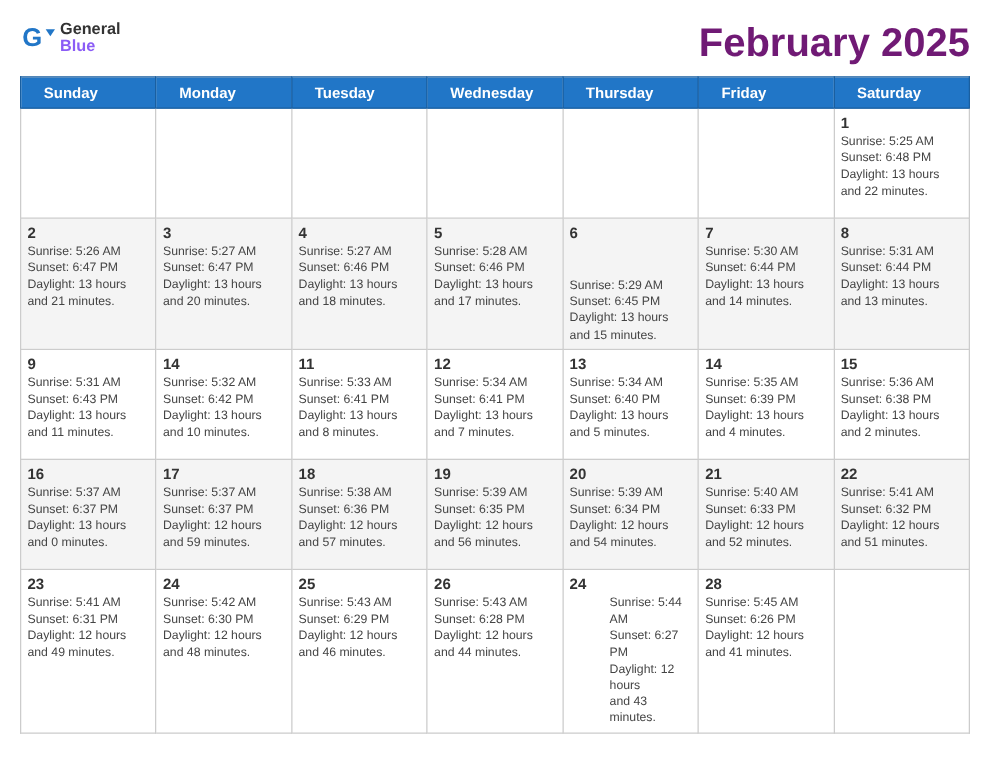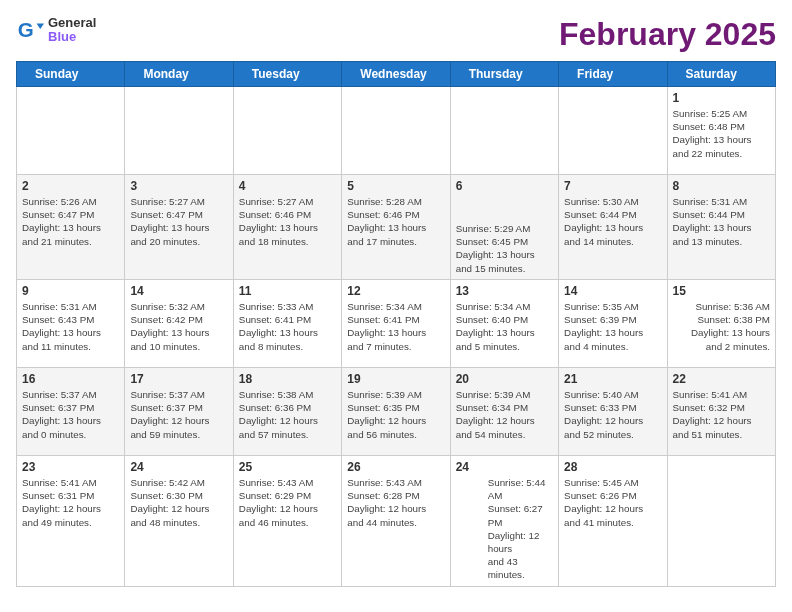--- a/index.html
+++ b/index.html
@@ -221,21 +221,21 @@
         </td>
         <td>
           <span class="day-num">14</span>
           <div class="day-info" style="white-space: pre-line;">Sunrise: 5:35 AM
 Sunset: 6:39 PM
 Daylight: 13 hours
 and 4 minutes.</div>
         </td>
         <td>
           <span class="day-num">15</span>
-          <div class="day-info" style="white-space: pre-line; text-align: right;">Sunrise: 5:36 AM
+          <div class="day-info" style="white-space: pre-line;">Sunrise: 5:36 AM
 Sunset: 6:38 PM
 Daylight: 13 hours
 and 2 minutes.</div>
         </td>
       </tr>
       <tr>
         <td>
           <span class="day-num">16</span>
           <div class="day-info" style="white-space: pre-line;">Sunrise: 5:37 AM
 Sunset: 6:37 PM

